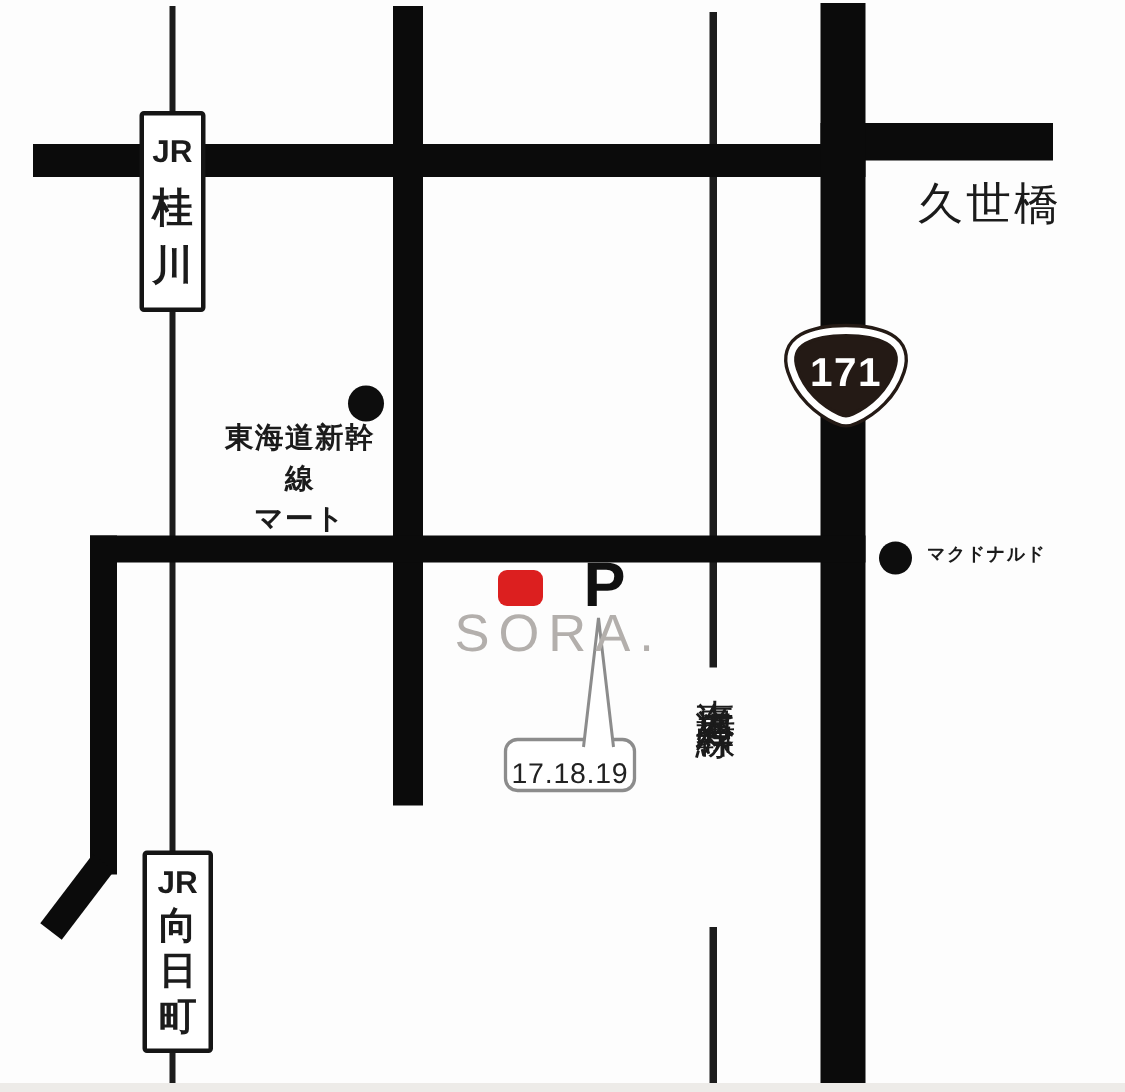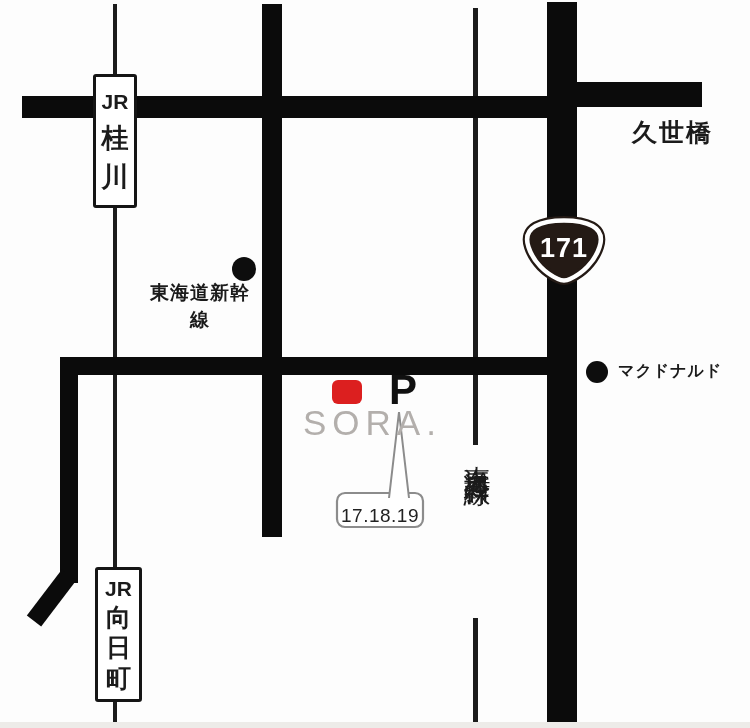--- a/index.html
+++ b/index.html
@@ -4,22 +4,22 @@
 <style>
   html,body{margin:0;padding:0;background:#fff;}
   .stage{
     position:relative;width:750px;height:728px;overflow:hidden;
     background:#fdfdfd;
     font-family:"Liberation Sans","DejaVu Sans",sans-serif;
     color:var(--text-dark,#1b1b1b);
   }
   .map-svg{position:absolute;left:0;top:0;z-index:1;}
   .label{position:absolute;white-space:nowrap;z-index:4;}
-  .kuzebashi{left:632px;top:116px;font-size:25px;font-weight:700;letter-spacing:2px;}
-  .mcdonalds{left:618px;top:361px;font-size:16px;font-weight:600;letter-spacing:1px;}
+  .kuzebashi{left:612px;top:116px;font-size:30px;font-weight:400;letter-spacing:2px;}
+  .mcdonalds{left:618px;top:361px;font-size:12px;font-weight:600;letter-spacing:1px;}
   .familymart{left:143px;top:279px;width:114px;text-align:center;font-size:19px;
     font-weight:600;line-height:27px;letter-spacing:1px;white-space:normal;}
   .sora-logo{left:303px;top:403px;font-size:35px;font-weight:400;letter-spacing:6px;
     color:var(--logo-gray,#b3afac);}
   .parking-p{left:389px;top:366px;font-size:42px;font-weight:700;color:#101010;}
   .shinkansen{left:459px;top:444px;writing-mode:vertical-rl;text-orientation:upright;
     font-size:27px;font-weight:500;letter-spacing:3px;}
   .station-box{
     position:absolute;z-index:3;box-sizing:border-box;background:#ffffff;
     border:3px solid #151515;border-radius:3px;
@@ -87,20 +87,21 @@
     <span class="latin">JR</span>
     <span class="kanji">向</span>
     <span class="kanji">日</span>
     <span class="kanji">町</span>
   </div>
 
   <div class="label kuzebashi">久世橋</div>
 
   <div class="label familymart">
     <div>東海道新幹線</div>
+    <div>マート</div>
   </div>
 
   <div class="label mcdonalds">マクドナルド</div>
 
   <div class="label sora-logo">SORA.</div>
 
   <div class="label parking-p">P</div>
 
   <div class="label shinkansen">東海道新幹線</div>
 

